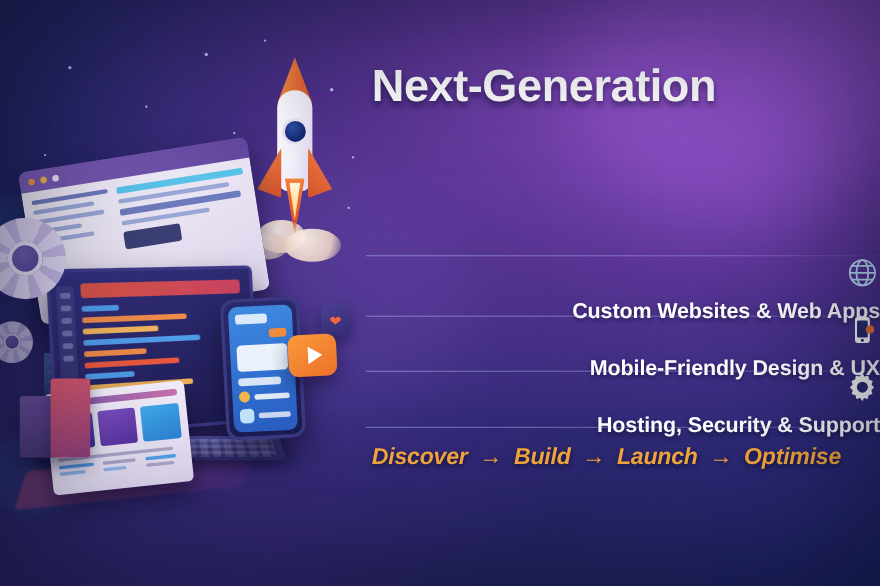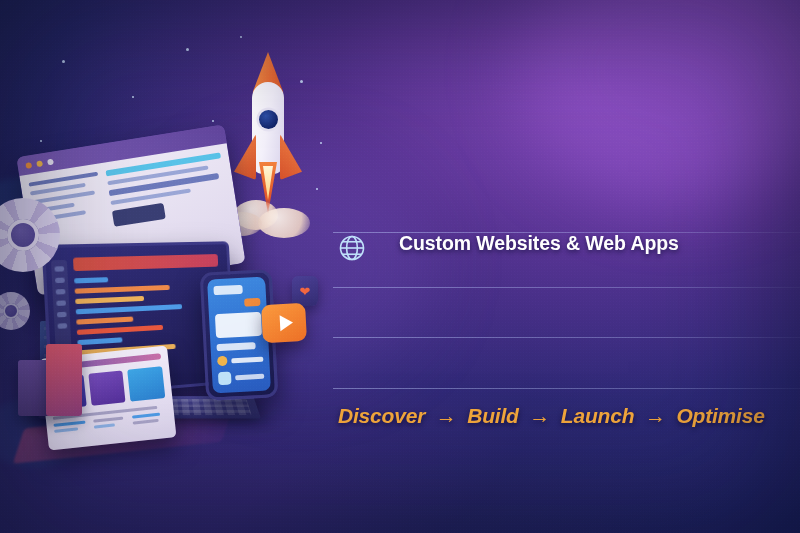--- a/index.html
+++ b/index.html
@@ -116,21 +116,21 @@
   .headline{position:absolute;left:5px;top:58px;width:450px;}
   .hl{margin:0;font-weight:bold;letter-spacing:-.4px;line-height:1.0;
     text-shadow:0 3px 6px rgba(8,10,40,.55);}
   .hl1{font-size:41px;color:#ffffff;}
   .hl2{font-size:41px;color:#9fd4ef;margin-top:5px;}
   .hl3{font-size:41px;color:#ffffff;margin-top:5px;}
 
   .features{position:absolute;left:0;top:232px;right:0;}
   .divider{position:absolute;left:0;right:0;height:1px;
     background:linear-gradient(90deg,rgba(190,205,255,.45),rgba(190,205,255,.30) 72%,rgba(190,205,255,.06));}
-  .frow{position:relative;display:flex;align-items:flex-start;gap:31px;height:52px;padding-left:3px;}
+  .frow{position:relative;display:flex;align-items:flex-end;gap:8px;height:52px;padding-left:3px;flex-direction:column;}
   .ficon{width:32px;height:32px;flex:0 0 32px;display:flex;align-items:center;justify-content:center;}
   .flabel{font-size:19.5px;font-weight:bold;color:#fff;letter-spacing:-.1px;
     text-shadow:0 2px 5px rgba(8,10,40,.6);}
 
   .cta{position:absolute;left:5px;top:404px;font-size:21px;font-weight:bold;font-style:italic;
     color:#f5a83c;letter-spacing:-.2px;text-shadow:0 2px 5px rgba(10,8,35,.65);white-space:nowrap;}
   .cta .arw{padding:0 5px;font-style:normal;}
 
   
   #grain{position:absolute;inset:0;pointer-events:none;opacity:.16;
@@ -317,43 +317,64 @@
     </div>
     <div class="gearSm gearBig" style="left:-8px;top:292px;width:38px;height:38px;">
       <div class="g"></div>
       <div class="h" style="left:11px;top:11px;width:16px;height:16px;box-shadow:inset 0 0 0 2px #e7e0f6;"></div>
     </div>
   </div>
 
   <div id="content">
 
     <div class="headline">
+      <h1 class="hl hl1">Next-Generation</h1>
     </div>
 
     <div class="features">
       <div class="divider" style="top:0;"></div>
 
       <div class="frow">
         <span class="ficon">
           <svg width="30" height="30" viewBox="0 0 24 24" fill="none" stroke="#bfe0fa" stroke-width="1.3">
             <circle cx="12" cy="12" r="9.2"></circle>
             <ellipse cx="12" cy="12" rx="4.3" ry="9.2"></ellipse>
             <line x1="2.8" y1="12" x2="21.2" y2="12"></line>
             <line x1="4.2" y1="7" x2="19.8" y2="7"></line>
             <line x1="4.2" y1="17" x2="19.8" y2="17"></line>
           </svg>
         </span>
         <span class="flabel">Custom Websites &amp; Web Apps</span>
       </div>
 
       <div class="divider" style="top:55px;"></div>
 
+      <div class="frow">
+        <span class="ficon">
+          <svg width="30" height="30" viewBox="0 0 24 24">
+            <rect x="6.6" y="2.6" width="10.8" height="18.8" rx="2.2" fill="#ffffff"></rect>
+            <rect x="8.1" y="5.1" width="7.8" height="12.4" rx="1" fill="#2a2a6e"></rect>
+            <circle cx="12" cy="19.4" r="1.1" fill="#2a2a6e"></circle>
+            <circle cx="17.6" cy="11.6" r="3.1" fill="#ee7034"></circle>
+          </svg>
+        </span>
+        <span class="flabel">Mobile-Friendly Design &amp; UX</span>
+      </div>
 
       <div class="divider" style="top:105px;"></div>
 
+      <div class="frow">
+        <span class="ficon">
+          <svg width="30" height="30" viewBox="0 0 24 24" fill="#ffffff">
+            <path d="M12 1.8l1.5 2.4 2.8-.6.5 2.8 2.7 1-.9 2.7 1.9 2.1-2 2 .8 2.7-2.8.9-.6 2.8-2.8-.7L12 22.2l-1.6-2.3-2.8.7-.6-2.8-2.8-.9.8-2.7-2-2 1.9-2.1-.9-2.7 2.7-1 .5-2.8 2.8.6z"></path>
+            <circle cx="12" cy="12" r="4" fill="#2a2a6e"></circle>
+          </svg>
+        </span>
+        <span class="flabel">Hosting, Security &amp; Support</span>
+      </div>
 
       <div class="divider" style="top:156px;"></div>
     </div>
 
     <div class="cta">
       <span>Discover</span>
       <span class="arw">→</span>
       <span>Build</span>
       <span class="arw">→</span>
       <span>Launch</span>

